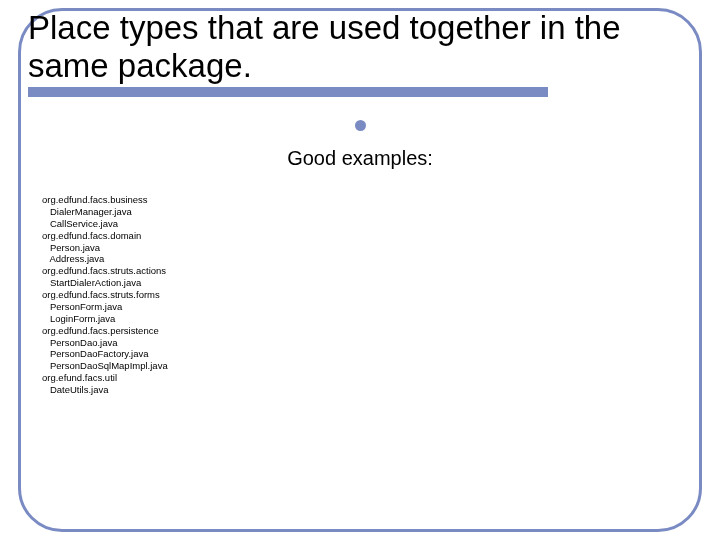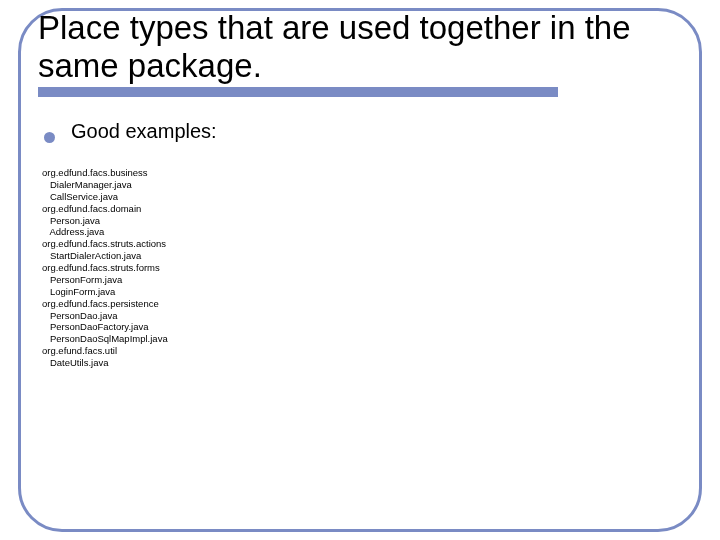--- a/index.html
+++ b/index.html
@@ -18,21 +18,21 @@
     right: 18px;
     bottom: 8px;
     border: 3px solid #7a8bc4;
     border-radius: 44px;
   }
   .title-block {
     position: absolute;
     top: 3px;
     left: 22px;
     right: 22px;
-    padding: 6px 14px 2px 16px;
+    padding: 6px 14px 2px 6px;
   }
   .title-text {
     font-size: 33px;
     color: #000;
     line-height: 1.15;
     font-weight: normal;
   }
   .title-underline {
     height: 10px;
     background: #7a8bc4;
@@ -40,23 +40,24 @@
     width: 520px;
   }
   .body-area {
     position: absolute;
     top: 120px;
     left: 44px;
     right: 44px;
   }
   .bullet-row {
     display: flex;
-    align-items: flex-end;
+    align-items: center;
     gap: 16px;
     margin-bottom: 24px;
+    flex-direction: column;
   }
   .bullet-dot {
     width: 11px;
     height: 11px;
     background: #7a8bc4;
     border-radius: 50%;
     flex-shrink: 0;
   }
   .bullet-text {
     font-size: 20px;

